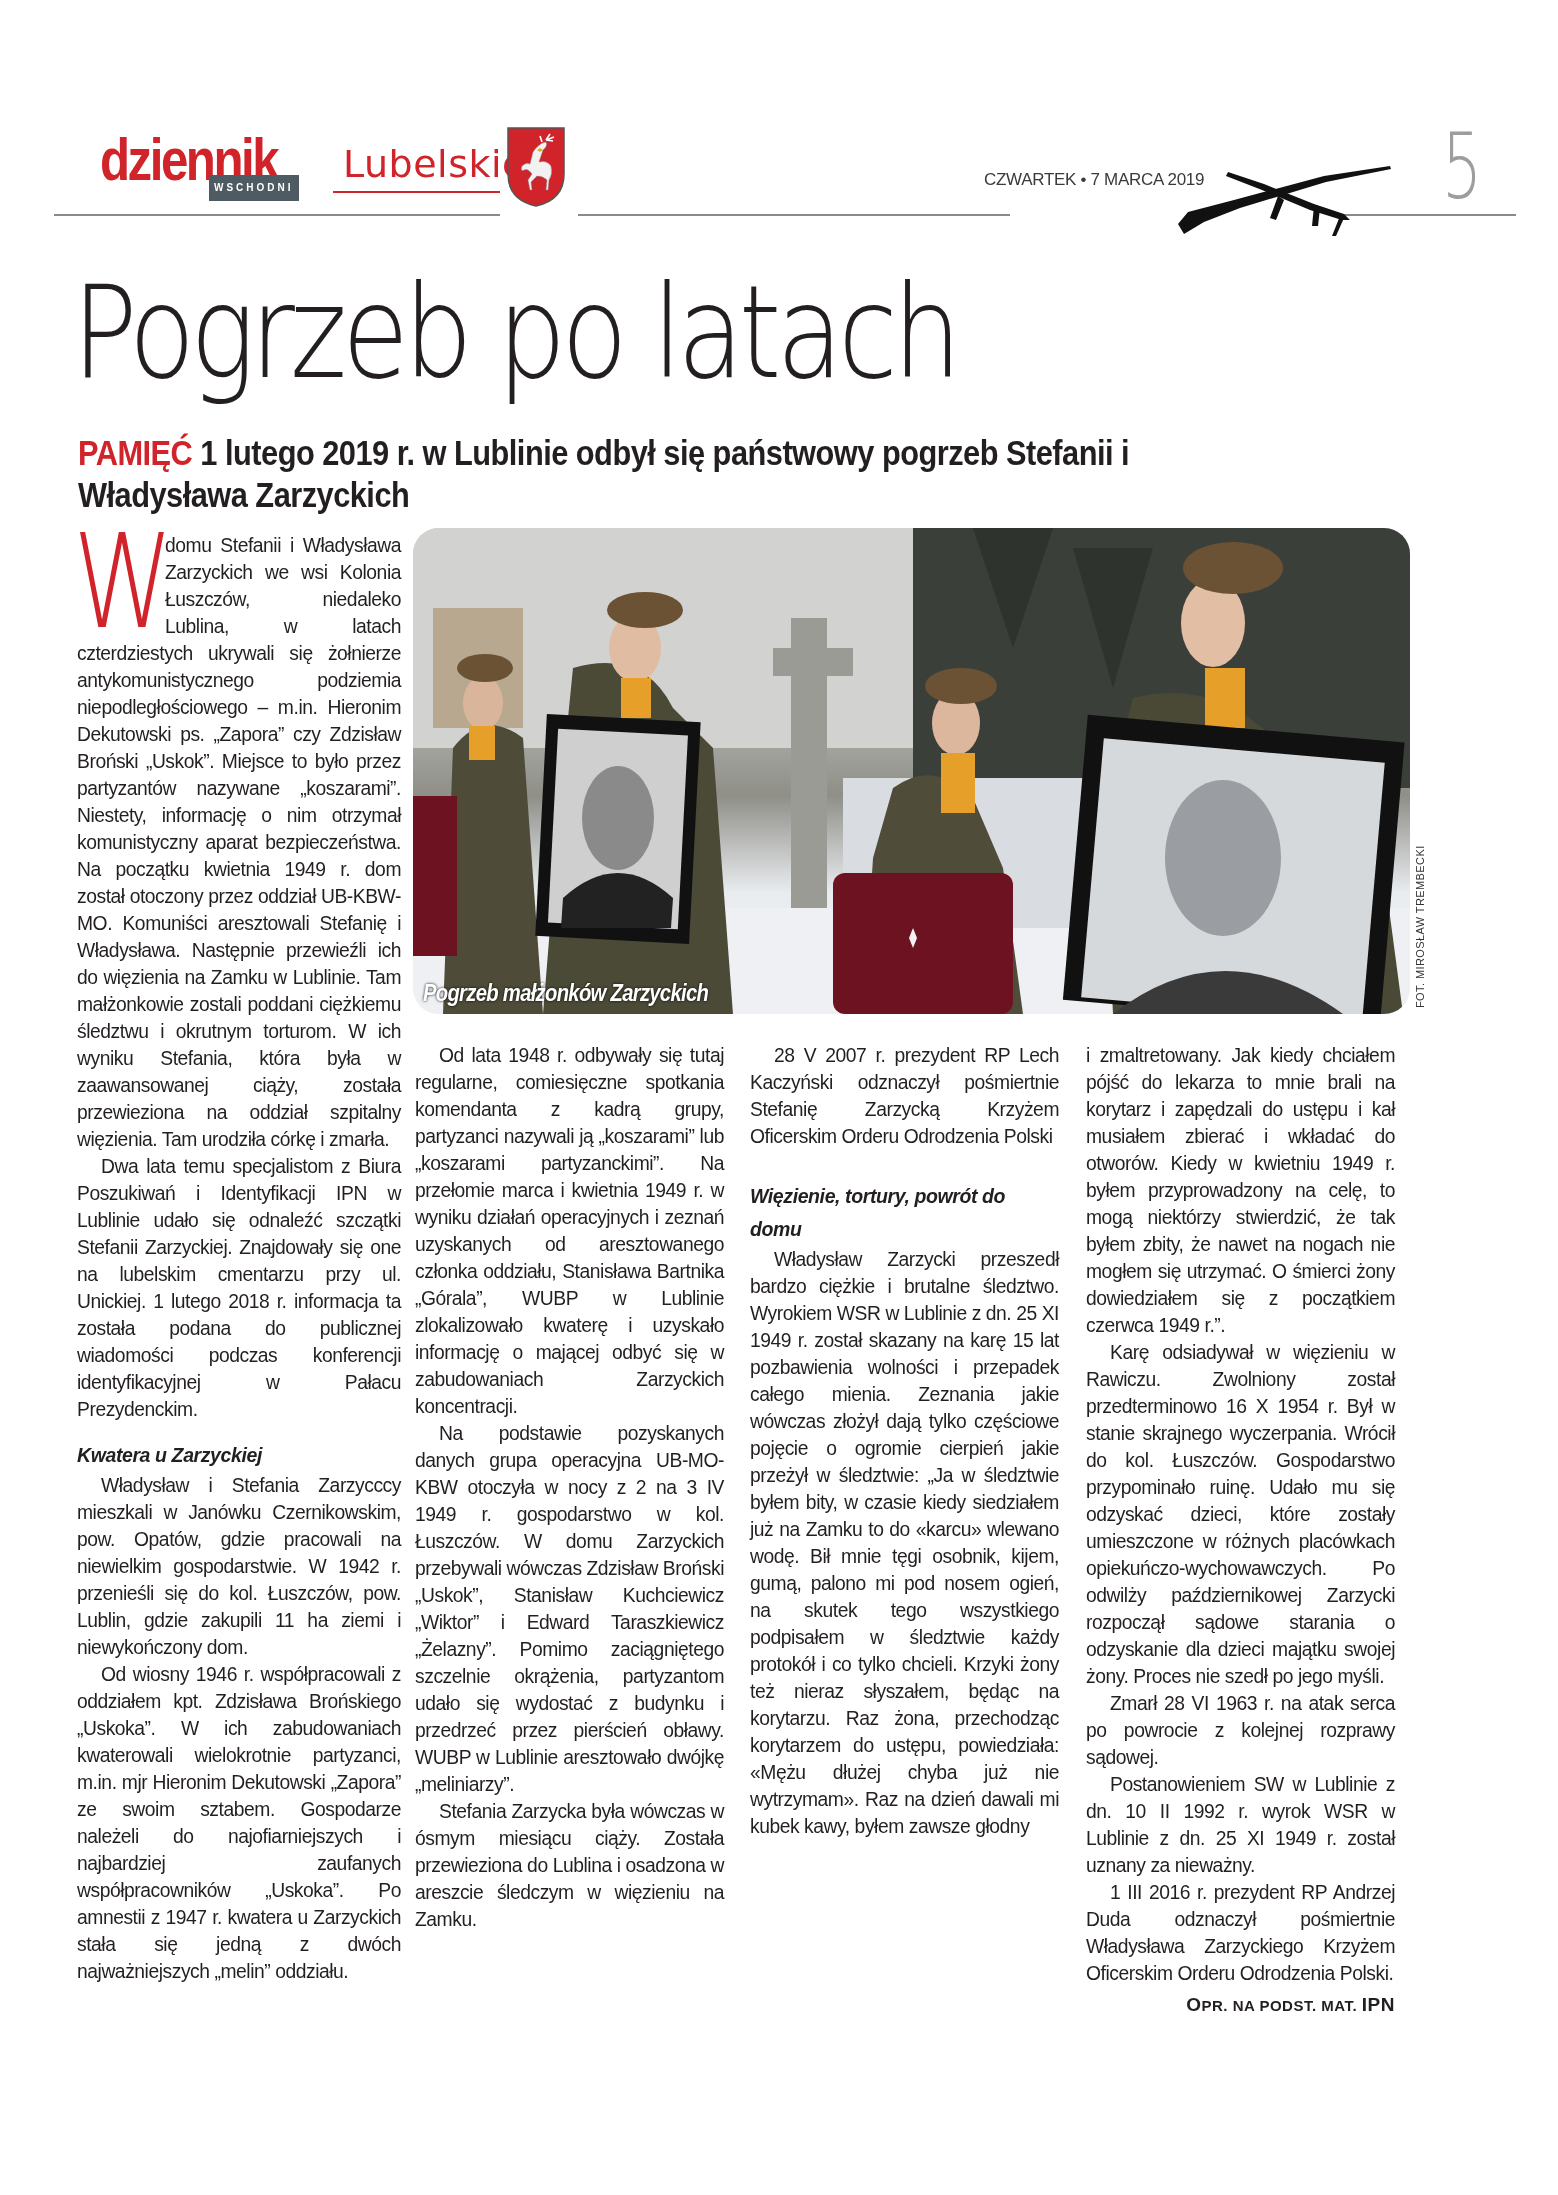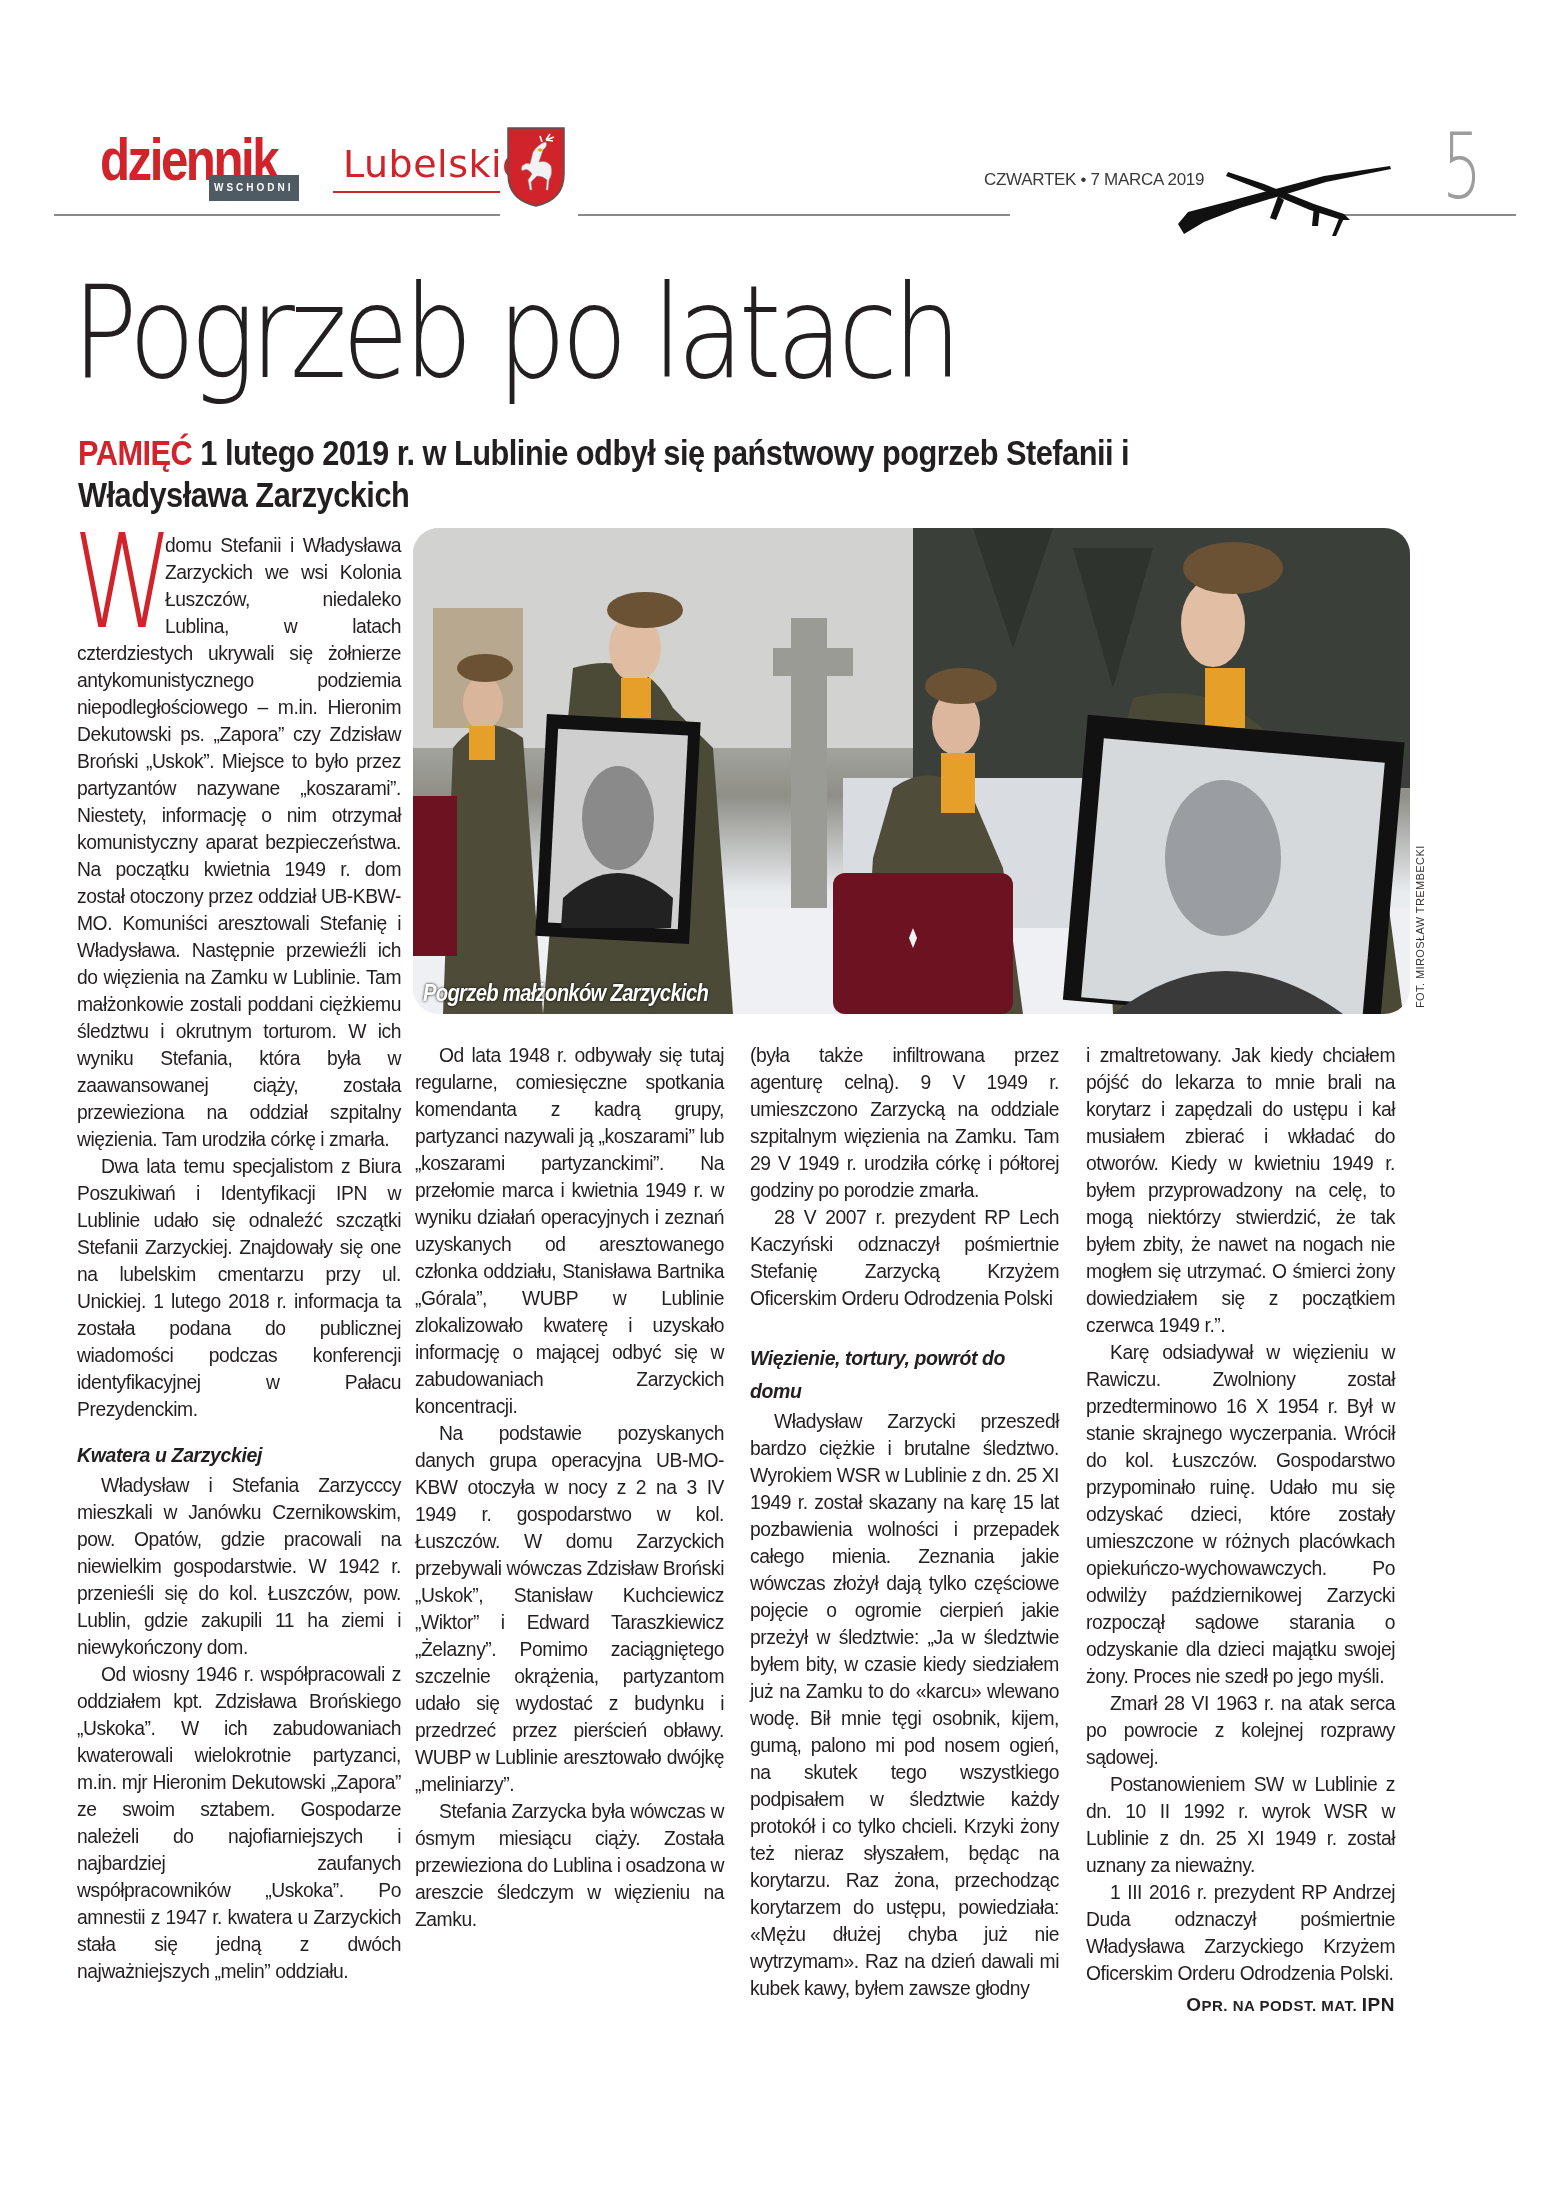--- a/index.html
+++ b/index.html
@@ -159,21 +159,20 @@
   <p>Od wiosny 1946 r. współpracowali z oddziałem kpt. Zdzisława Brońskiego „Uskoka”. W ich zabudowaniach kwaterowali wielokrotnie partyzanci, m.in. mjr Hieronim Dekutowski „Zapora” ze swoim sztabem. Gospodarze należeli do najofiarniejszych i najbardziej zaufanych współpracowników „Uskoka”. Po amnestii z 1947 r. kwatera u Zarzyckich stała się jedną z dwóch najważniejszych „melin” oddziału.</p>
 </section>
 
 <section class="col col-2">
   <p>Od lata 1948 r. odbywały się tutaj regularne, comiesięczne spotkania komendanta z kadrą grupy, partyzanci nazywali ją „koszarami” lub „koszarami partyzanckimi”. Na przełomie marca i kwietnia 1949 r. w wyniku działań operacyjnych i zeznań uzyskanych od aresztowanego członka oddziału, Stanisława Bartnika „Górala”, WUBP w Lublinie zlokalizowało kwaterę i uzyskało informację o mającej odbyć się w zabudowaniach Zarzyckich koncentracji.</p>
   <p>Na podstawie pozyskanych danych grupa operacyjna UB-MO-KBW otoczyła w nocy z 2 na 3 IV 1949 r. gospodarstwo w kol. Łuszczów. W domu Zarzyckich przebywali wówczas Zdzisław Broński „Uskok”, Stanisław Kuchciewicz „Wiktor” i Edward Taraszkiewicz „Żelazny”. Pomimo zaciągniętego szczelnie okrążenia, partyzantom udało się wydostać z budynku i przedrzeć przez pierścień obławy. WUBP w Lublinie aresztowało dwójkę „meliniarzy”.</p>
   <p>Stefania Zarzycka była wówczas w ósmym miesiącu ciąży. Została przewieziona do Lublina i osadzona w areszcie śledczym w więzieniu na Zamku.</p>
 </section>
 
 <section class="col col-3">
-  <p class="noindent">(była także infiltrowana przez agenturę celną). 9 V 1949 r. umieszczono Zarzycką na oddziale szpitalnym więzienia na Zamku. Tam 29 V 1949 r. urodziła córkę i półtorej godziny po porodzie zmarła.</p>
   <p>28 V 2007 r. prezydent RP Lech Kaczyński odznaczył pośmiertnie Stefanię Zarzycką Krzyżem Oficerskim Orderu Odrodzenia Polski</p>
   <h3 style="margin-top:30px">Więzienie, tortury, powrót do domu</h3>
   <p>Władysław Zarzycki przeszedł bardzo ciężkie i brutalne śledztwo. Wyrokiem WSR w Lublinie z dn. 25 XI 1949 r. został skazany na karę 15 lat pozbawienia wolności i przepadek całego mienia. Zeznania jakie wówczas złożył dają tylko częściowe pojęcie o ogromie cierpień jakie przeżył w śledztwie: „Ja w śledztwie byłem bity, w czasie kiedy siedziałem już na Zamku to do «karcu» wlewano wodę. Bił mnie tęgi osobnik, kijem, gumą, palono mi pod nosem ogień, na skutek tego wszystkiego podpisałem w śledztwie każdy protokół i co tylko chcieli. Krzyki żony też nieraz słyszałem, będąc na korytarzu. Raz żona, przechodząc korytarzem do ustępu, powiedziała: «Mężu dłużej chyba już nie wytrzymam». Raz na dzień dawali mi kubek kawy, byłem zawsze głodny</p>
 </section>
 
 <section class="col col-4">
   <p class="noindent">i zmaltretowany. Jak kiedy chciałem pójść do lekarza to mnie brali na korytarz i zapędzali do ustępu i kał musiałem zbierać i wkładać do otworów. Kiedy w kwietniu 1949 r. byłem przyprowadzony na celę, to mogą niektórzy stwierdzić, że tak byłem zbity, że nawet na nogach nie mogłem się utrzymać. O śmierci żony dowiedziałem się z początkiem czerwca 1949 r.”.</p>
   <p>Karę odsiadywał w więzieniu w Rawiczu. Zwolniony został przedterminowo 16 X 1954 r. Był w stanie skrajnego wyczerpania. Wrócił do kol. Łuszczów. Gospodarstwo przypominało ruinę. Udało mu się odzyskać dzieci, które zostały umieszczone w różnych placówkach opiekuńczo-wychowawczych. Po odwilży październikowej Zarzycki rozpoczął sądowe starania o odzyskanie dla dzieci majątku swojej żony. Proces nie szedł po jego myśli.</p>
   <p>Zmarł 28 VI 1963 r. na atak serca po powrocie z kolejnej rozprawy sądowej.</p>
   <p>Postanowieniem SW w Lublinie z dn. 10 II 1992 r. wyrok WSR w Lublinie z dn. 25 XI 1949 r. został uznany za nieważny.</p>

